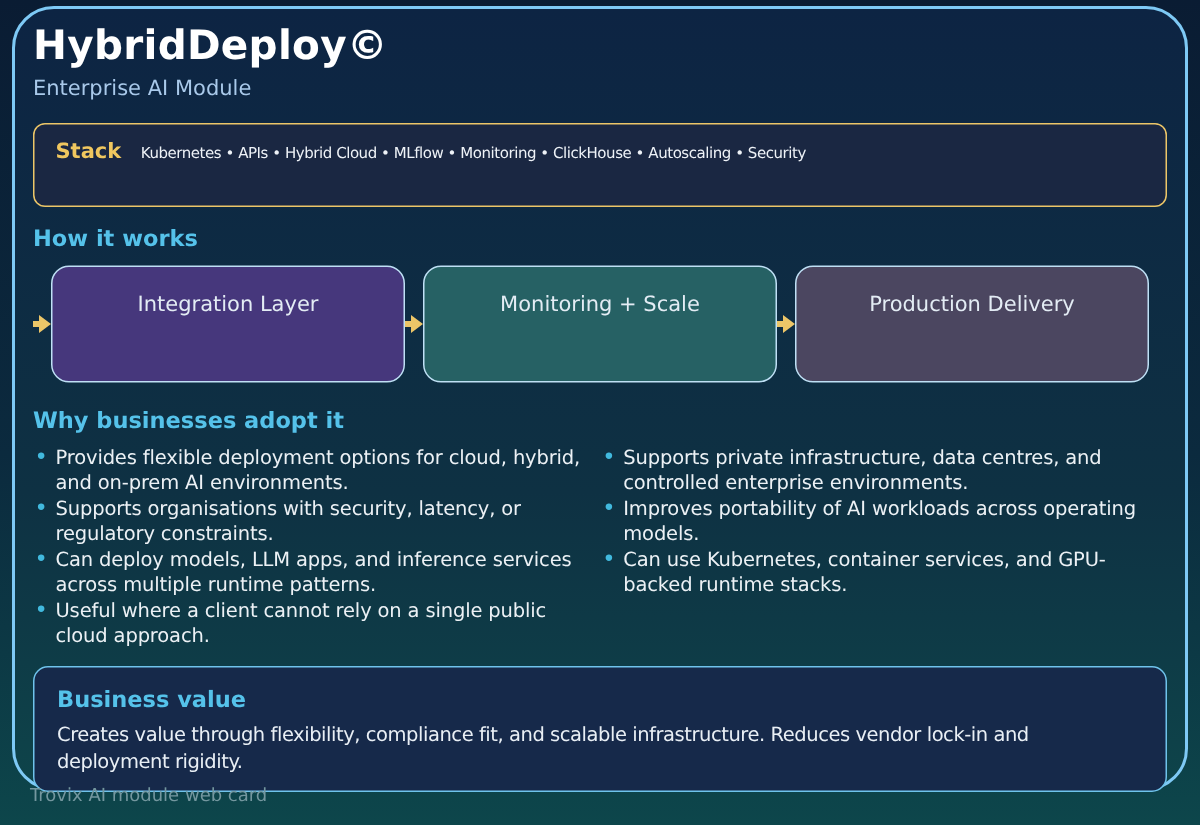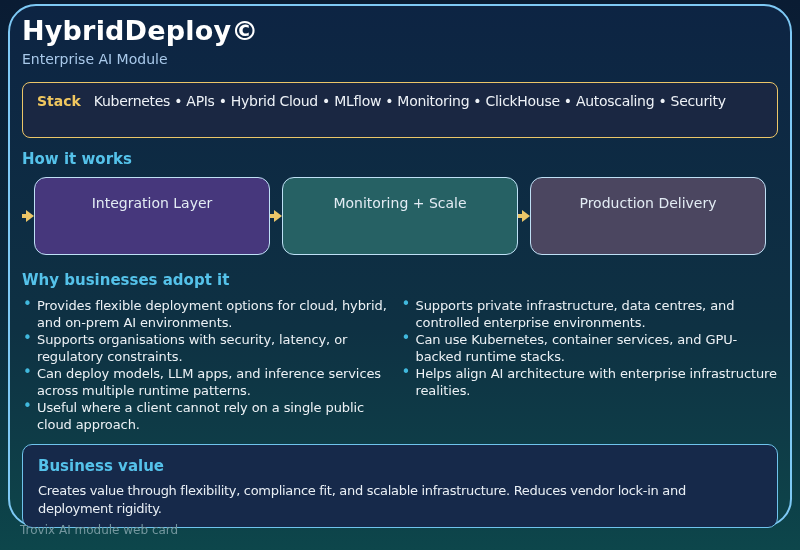--- a/index.html
+++ b/index.html
@@ -50,21 +50,21 @@
     align-items: baseline;
     gap: 13px;
   }
   .stack-label {
     color: var(--gold-text);
     font-weight: bold;
     font-size: 14px;
   }
   .stack-items {
     color: #eef2f7;
-    font-size: 14px;
+    font-size: 10px;
     letter-spacing: -0.3px;
     white-space: nowrap;
   }
   .section-heading {
     color: var(--cyan);
     font-weight: bold;
     font-size: 15px;
     margin-top: 12px;
     margin-bottom: 8px;
     line-height: 19px;
@@ -194,22 +194,22 @@
 
   <div class="cols">
     <ul class="bullets">
       <li>Provides flexible deployment options for cloud, hybrid, and on-prem AI environments.</li>
       <li>Supports organisations with security, latency, or regulatory constraints.</li>
       <li>Can deploy models, LLM apps, and inference services across multiple runtime patterns.</li>
       <li>Useful where a client cannot rely on a single public cloud approach.</li>
     </ul>
     <ul class="bullets">
       <li>Supports private infrastructure, data centres, and controlled enterprise environments.</li>
+      <li>Improves portability of AI workloads across operating models.</li>
       <li>Can use Kubernetes, container services, and GPU-backed runtime stacks.</li>
-      <li>Helps align AI architecture with enterprise infrastructure realities.</li>
     </ul>
   </div>
 
   <div class="bv-box">
     <div class="bv-heading">Business value</div>
     <div class="bv-text">Creates value through flexibility, compliance fit, and scalable infrastructure. Reduces vendor lock-in and deployment rigidity.</div>
   </div>
 
 </div>
 

